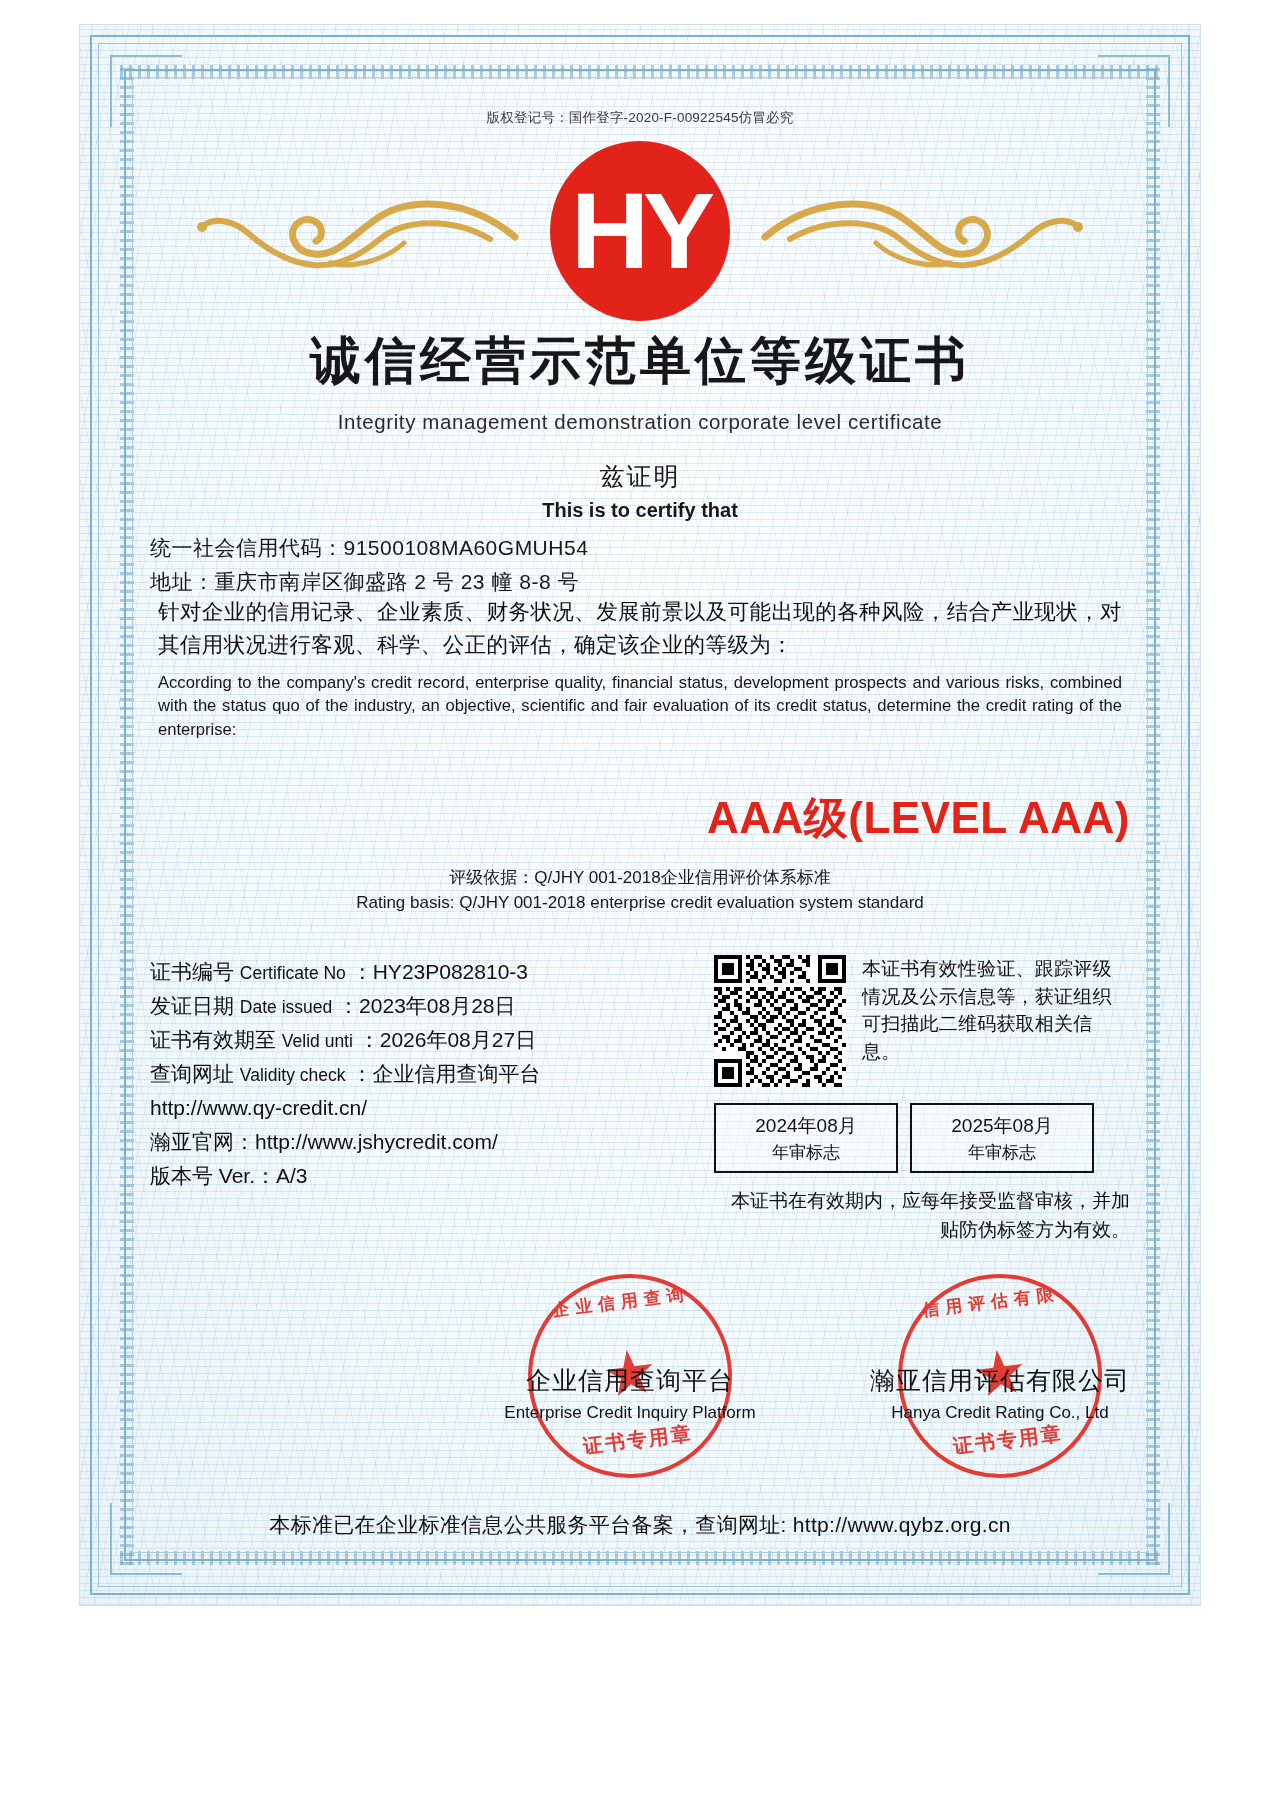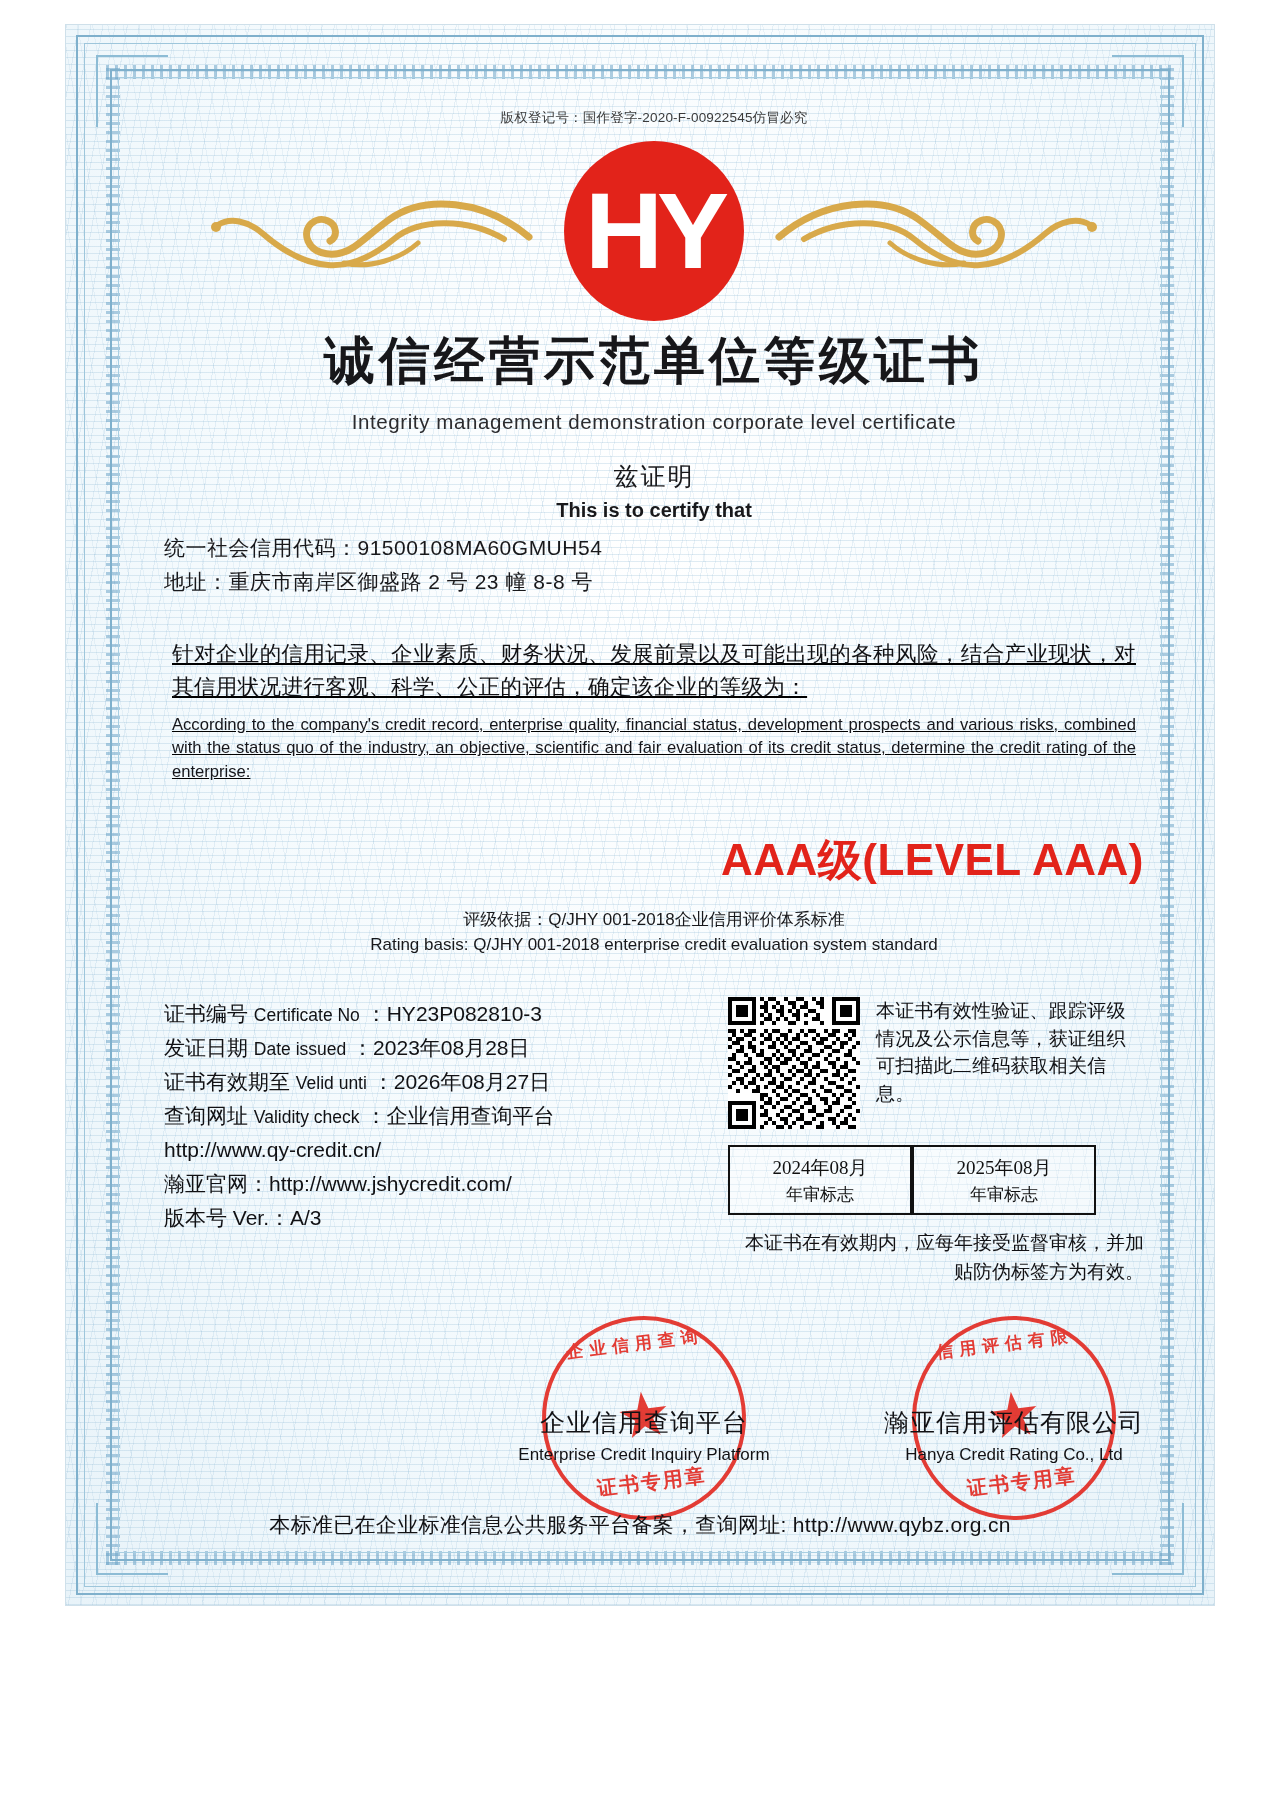--- a/index.html
+++ b/index.html
@@ -23,21 +23,20 @@
     background:
       repeating-linear-gradient(
         0deg,
         rgba(150,190,215,0.30) 0px,
         rgba(150,190,215,0.30) 1px,
         rgba(255,255,255,0) 1px,
         rgba(255,255,255,0) 7px
       ),
       radial-gradient(ellipse at 50% 30%, #ffffff 0%, #f4fafd 55%, #e8f3f9 100%);
     box-shadow: 0 0 0 1px #cfe0ea;
-    padding-left: 28px;
   }
 
   
   #certificate::before {
     content: "";
     position: absolute;
     inset: 0;
     background:
       repeating-linear-gradient(
         100deg,
@@ -200,23 +199,21 @@
   .company-meta {
     font-size: 21px;
     color: #18181b;
     margin-top: 12px;
     letter-spacing: 0.5px;
   }
   .company-meta + .company-meta { margin-top: 6px; }
 
   
   .statement {
-    margin-top: 42px;
     padding: 0 8px;
-    text-decoration: underline;
   }
   .statement-cn {
     font-size: 21.5px;
     line-height: 1.55;
     color: #111114;
     text-align: justify;
     letter-spacing: 0.4px;
   }
   .statement-en {
     font-size: 16.6px;
@@ -289,22 +286,22 @@
     background-color: #ffffff;
   }
   .qr-note {
     font-size: 19px;
     line-height: 1.45;
     color: #111114;
     letter-spacing: 0.2px;
   }
   .stamp-boxes {
     display: flex;
+    gap: 12px;
     margin-top: 16px;
-    font-family: Liberation Serif, serif;
   }
   .stamp-box {
     width: 180px;
     height: 66px;
     border: 2px solid #111;
     display: flex;
     flex-direction: column;
     align-items: center;
     justify-content: center;
     background: rgba(255,255,255,0.35);

